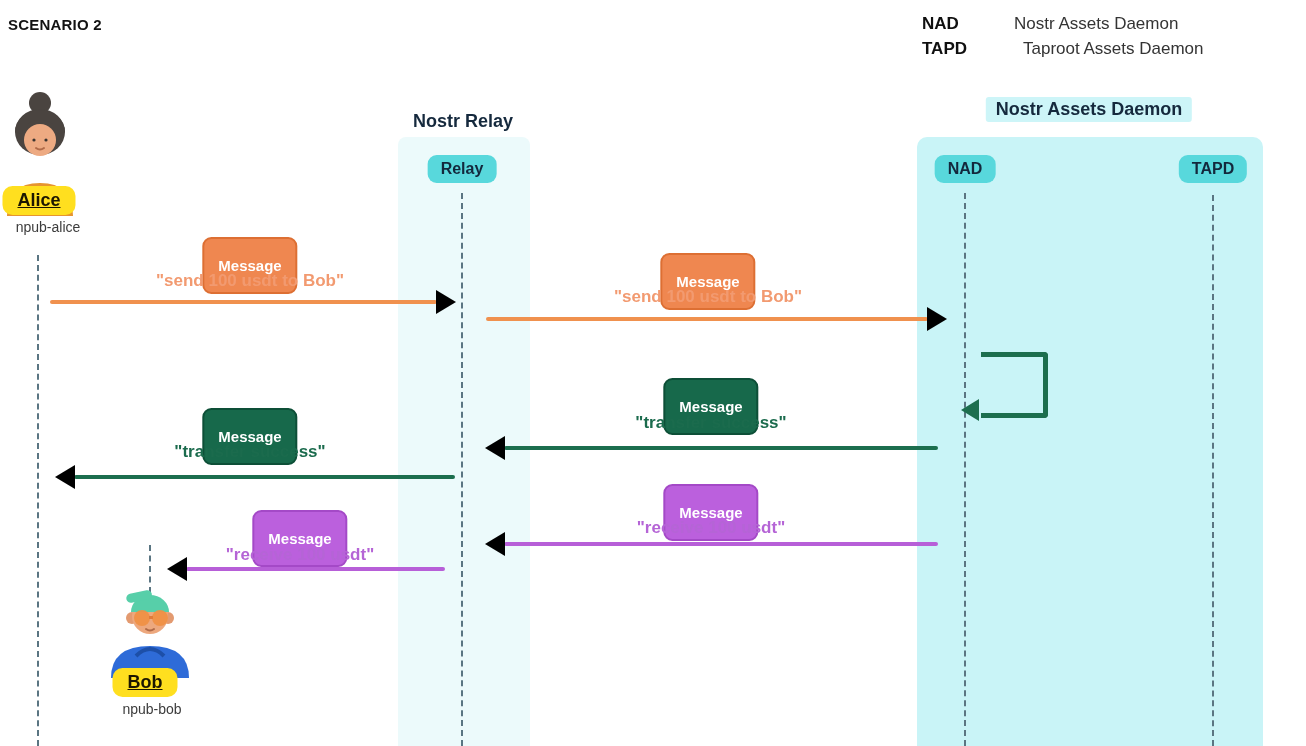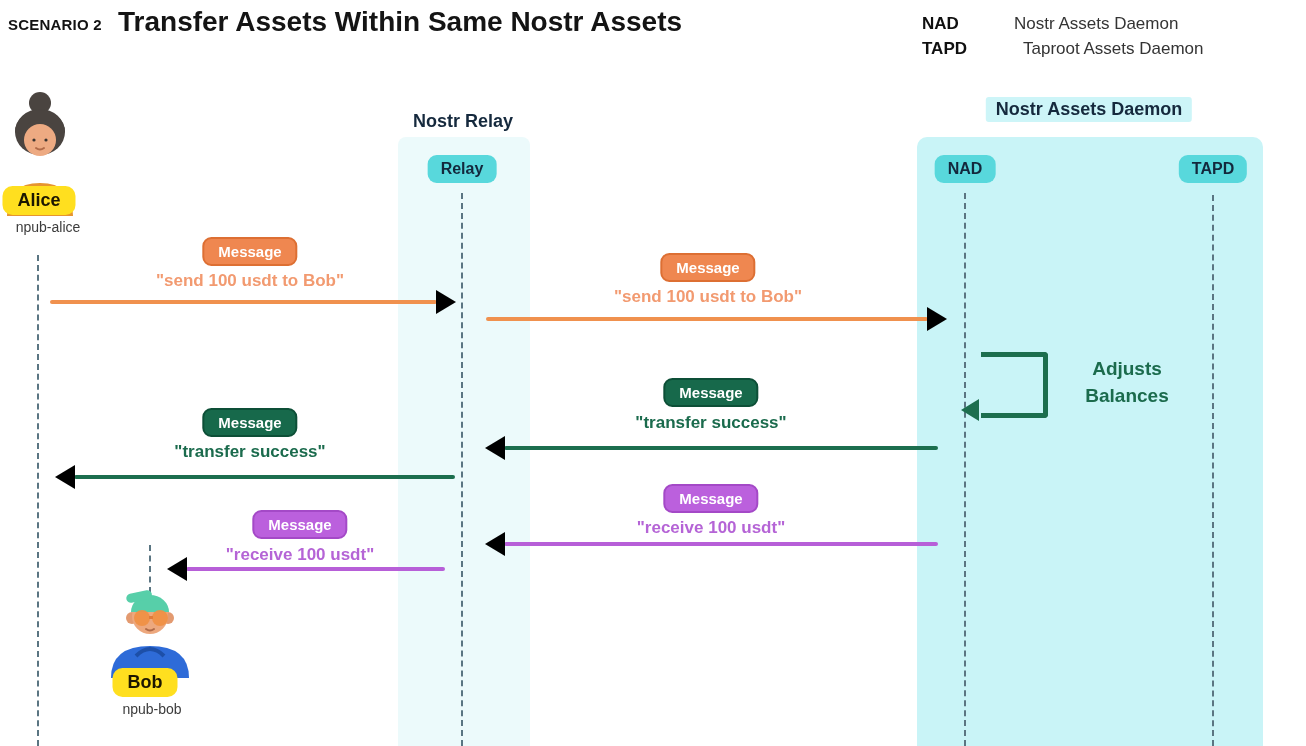--- a/index.html
+++ b/index.html
@@ -27,45 +27,44 @@
   
   .arrow{height:4px;border-radius:2px;}
   .arrow .head{position:absolute;top:-10px;width:0;height:0;border-top:12px solid transparent;border-bottom:12px solid transparent;}
   .arrow.right .head{right:-19px;border-left:20px solid;}
   .arrow.left  .head{left:-19px;border-right:20px solid;}
   .orange{background:#f0914e;} .orange .head{border-left-color:#f0914e;border-right-color:#f0914e;}
   .green{background:#1c6e4e;}  .green  .head{border-left-color:#1c6e4e;border-right-color:#1c6e4e;}
   .purple{background:#b75fd8;} .purple .head{border-left-color:#b75fd8;border-right-color:#b75fd8;}
   
   .msg-badge{transform:translateX(-50%);color:#fff;font-size:15px;font-weight:600;
-    padding:4px 14px;border-radius:9px;white-space:nowrap;}
+    padding:18px 14px;border-radius:9px;white-space:nowrap;}
   .msg-badge.orange-b{background:#ef8750;border:2px solid #dd6f33;}
   .msg-badge.green-b{background:#17694b;border:2px solid #0d4f37;}
   .msg-badge.purple-b{background:#bb60dd;border:2px solid #a449c7;}
   .msg-text{transform:translateX(-50%);font-size:17px;font-weight:700;white-space:nowrap;}
   .orange-t{color:#f29a70;} .green-t{color:#1b6b4d;} .purple-t{color:#b564d6;}
   
   .self-loop{left:981px;top:352px;width:62px;height:56px;border:5px solid #1c6e4e;border-left:none;border-radius:0 4px 4px 0;}
   .self-loop-head{left:961px;top:399px;width:0;height:0;border-top:11px solid transparent;border-bottom:11px solid transparent;border-right:18px solid #1c6e4e;}
   .self-action-text{left:1062px;top:356px;width:130px;text-align:center;font-size:19px;font-weight:800;color:#1b6b4d;line-height:1.4;}
   
   .actor-name-badge{transform:translateX(-50%);background:#ffdf1f;color:#1c1600;font-size:18px;font-weight:800;
-    padding:4px 15px;border-radius:10px;white-space:nowrap;}
+    padding:4px 15px;border-radius:10px;white-space:nowrap;text-decoration:underline;}
   .actor-npub{transform:translateX(-50%);font-size:14px;font-weight:400;color:#3c3c3c;white-space:nowrap;}
 </style>
 </head>
 <body>
 
 <div class="stage">
 
   <div class="abs relay-band"></div>
   <div class="abs nad-panel"></div>
 
   <div class="abs scenario-label">SCENARIO 2</div>
-  <div class="abs page-title">Transfer Assets Within Same Nostr Assets</div>
 
   <div class="abs legend-abbr" style="left:922px;top:14px;">NAD</div>
   <div class="abs legend-full" style="left:1014px;top:14px;">Nostr Assets Daemon</div>
   <div class="abs legend-abbr" style="left:922px;top:39px;">TAPD</div>
   <div class="abs legend-full" style="left:1014px;top:39px;margin-left:9px;">Taproot Assets Daemon</div>
 
   <div class="abs lane-header" style="left:463px;top:99px;margin-top:12px;">Nostr Relay</div>
   <div class="abs lane-header hl" style="left:1089px;top:97px;">Nostr Assets Daemon</div>
 
   <div class="abs cyan-badge" style="left:462px;top:155px;text-align:right;">Relay</div>
@@ -114,24 +113,20 @@
     </div>
 
   <div class="abs msg-badge orange-b" style="left:708px;top:253px;">Message</div>
   <div class="abs msg-text orange-t" style="left:708px;top:287px;">"send 100 usdt to Bob"</div>
   <div class="abs arrow orange right" style="left:486px;top:317px;width:442px;">
       <span class="head"></span>
     </div>
 
   <div class="abs self-loop"></div>
   <div class="abs self-loop-head"></div>
-  <div class="abs self-action-text">
-    <div>Adjusts</div>
-    <div>Balances</div>
-  </div>
 
   <div class="abs msg-badge green-b" style="left:711px;top:378px;">Message</div>
   <div class="abs msg-text green-t" style="left:711px;top:413px;">"transfer success"</div>
   <div class="abs arrow green left" style="left:504px;top:446px;width:434px;">
       <span class="head"></span>
     </div>
 
   <div class="abs msg-badge green-b" style="left:250px;top:408px;">Message</div>
   <div class="abs msg-text green-t" style="left:250px;top:442px;">"transfer success"</div>
   <div class="abs arrow green left" style="left:74px;top:475px;width:381px;">

